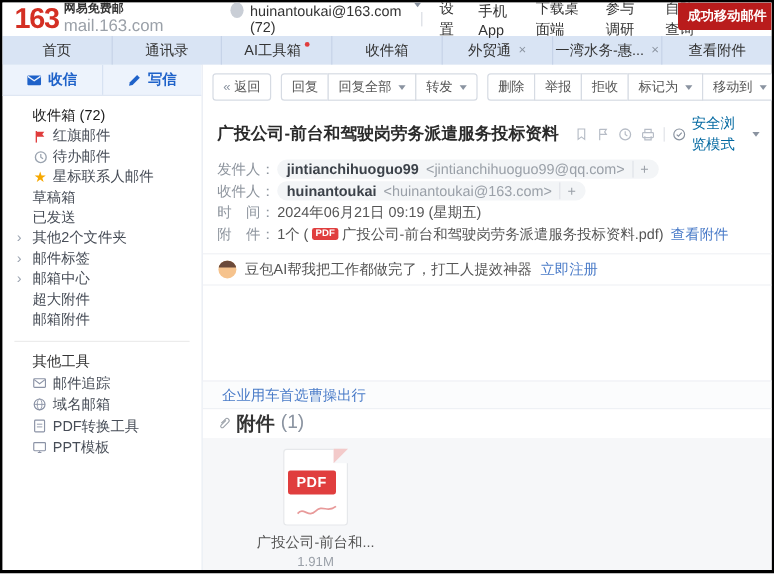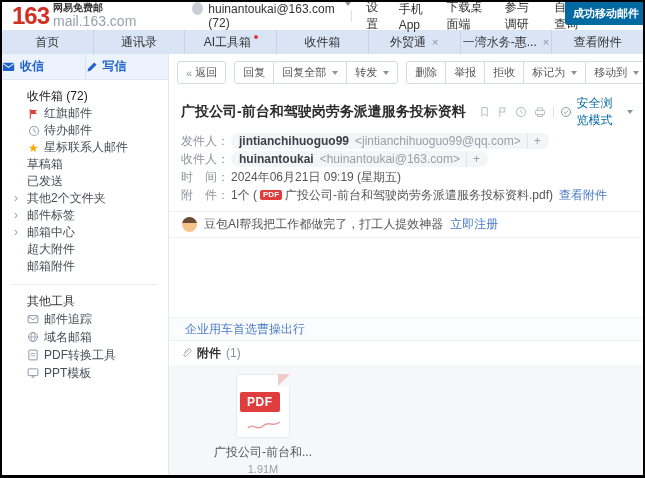--- a/index.html
+++ b/index.html
@@ -15,34 +15,34 @@
   .logo{display:flex;align-items:center;gap:4px;}
   .logo-num{font-size:24px;font-weight:bold;color:#d42f23;letter-spacing:-1px;line-height:1;}
   .logo-stack{display:flex;flex-direction:column;line-height:1.05;}
   .logo-name{font-size:10px;font-weight:bold;color:#333;}
   .logo-domain{font-size:14px;color:#9aa0a8;}
   .account{display:flex;gap:5px;margin-left:56px;font-size:12px;color:#333;}
   .avatar-dot{width:13px;height:13px;border-radius:50%;background:#c9ced6;display:inline-block;}
   .caret{display:inline-block;width:0;height:0;border-left:3px solid transparent;border-right:3px solid transparent;border-top:4px solid #8a93a0;margin-left:3px;}
   .hdr-nav{margin-left:auto;display:flex;align-items:center;gap:15px;font-size:12px;color:#333;padding-right:46px;}
   .hdr-sep{width:1px;height:12px;background:#d9dde3;}
-  .toast{position:absolute;top:0;right:0;z-index:6;background:#0369a1;color:#fff;font-size:11px;font-weight:bold;
+  .toast{position:absolute;top:0;right:0;z-index:6;background:#b91c1c;color:#fff;font-size:11px;font-weight:bold;
          padding:4px 8px 4px 8px;width:78px;white-space:nowrap;overflow:hidden;border-radius:0 0 0 3px;}
   
   .tabstrip{height:24px;flex:none;background:#d9e4f4;display:flex;font-size:12px;color:#333;overflow:hidden;}
   .tab{flex:1;display:flex;align-items:center;justify-content:center;gap:6px;border-right:1px solid #c6d3e8;white-space:nowrap;overflow:hidden;position:relative;cursor:default;}
   .tab:last-child{border-right:none;}
   .tab .dot{width:4px;height:4px;border-radius:50%;background:#e03c3c;align-self:flex-start;margin-top:5px;margin-left:-3px;}
   .tab .x{color:#8a93a0;font-size:11px;line-height:1;}
   
   .content{flex:1;display:flex;min-height:0;}
   
   .sidebar{width:167px;flex:none;border-right:1px solid #e3e8f0;display:flex;flex-direction:column;font-size:12px;color:#474d57;overflow:hidden;}
   .compose{height:26px;flex:none;background:#edf3fc;border-bottom:1px solid #dfe7f3;display:flex;align-items:stretch;}
-  .compose-btn{flex:1;display:flex;align-items:center;gap:5px;color:#1f62c9;font-weight:bold;cursor:pointer;}
+  .compose-btn{flex:1;display:flex;align-items:center;justify-content:center;gap:5px;color:#1f62c9;font-weight:bold;cursor:pointer;}
   .compose-btn:first-child{border-right:1px solid #d7e2f2;}
   .flist{padding:8px 0 0 0;}
   .f-item{position:relative;padding-left:25px;height:17px;line-height:17px;display:flex;align-items:center;white-space:nowrap;cursor:pointer;}
   .f-item.sel{font-weight:normal;color:#1b1b1b;}
   .f-item .arrow{position:absolute;left:12px;top:0;color:#9aa3b0;font-size:12px;line-height:17px;}
   .f-item .ficon{display:inline-flex;width:13px;height:13px;margin-right:4px;align-items:center;justify-content:center;flex:none;}
   .star-glyph{color:#f6a800;font-size:12px;line-height:1;}
   .side-div{border-top:1px solid #ececec;margin:9px 10px 8px 10px;}
   .tools-title{padding-left:25px;height:17px;line-height:17px;color:#333;}
   .t-item{padding-left:25px;height:18px;line-height:18px;display:flex;align-items:center;gap:5px;white-space:nowrap;cursor:pointer;}
@@ -77,21 +77,21 @@
   .banner{flex:none;margin-top:7px;height:27px;border-top:1px solid #f0f2f5;border-bottom:1px solid #f0f2f5;
           display:flex;align-items:center;gap:7px;padding-left:13px;font-size:12px;color:#555;}
   .b-avatar{width:15px;height:15px;border-radius:50%;background:#f6c38d;position:relative;overflow:hidden;flex:none;}
   .b-avatar::before{content:'';position:absolute;top:0;left:0;right:0;height:6px;background:#6b4a3a;border-radius:8px 8px 0 0;}
   .b-link{color:#4a7bc8;cursor:pointer;}
   .spacer{flex:1;}
   
   .linkrow{flex:none;height:23px;border-top:1px solid #eef1f5;background:#fbfcfd;display:flex;align-items:center;padding-left:16px;font-size:12px;}
   .body-link{color:#4a7bc8;cursor:pointer;}
   
-  .att-hdr{flex:none;height:25px;border-top:1px solid #eef1f5;display:flex;align-items:center;gap:5px;padding-left:12px;font-size:12px;background:#fff;}
+  .att-hdr{flex:none;height:25px;border-top:1px solid #eef1f5;display:flex;align-items:center;gap:5px;padding-left:12px;font-size:16px;background:#fff;}
   .att-title{font-weight:bold;color:#333;}
   .att-count{color:#8a93a0;}
   .att-area{flex:1;background:#f6f7f9;padding:9px 0 0 38px;}
   .att-card-wrap{width:112px;text-align:center;cursor:pointer;}
   .pdf-card{width:54px;height:64px;background:#fff;border:1px solid #e6e8eb;border-radius:3px;position:relative;margin:0 auto;}
   .pdf-card::before{content:'';position:absolute;top:-1px;right:-1px;width:12px;height:12px;background:#f6f7f9;}
   .pdf-card::after{content:'';position:absolute;top:-1px;right:-1px;border-style:solid;border-width:0 0 12px 12px;border-color:transparent transparent transparent #f3caca;}
   .pdf-badge{position:absolute;left:3px;top:17px;background:#e03e3e;color:#fff;font-weight:bold;font-size:12px;padding:3px 7px;border-radius:2px;letter-spacing:.5px;}
   .squiggle{position:absolute;left:9px;bottom:5px;}
   .att-name{margin-top:6px;font-size:12px;color:#555;white-space:nowrap;}

